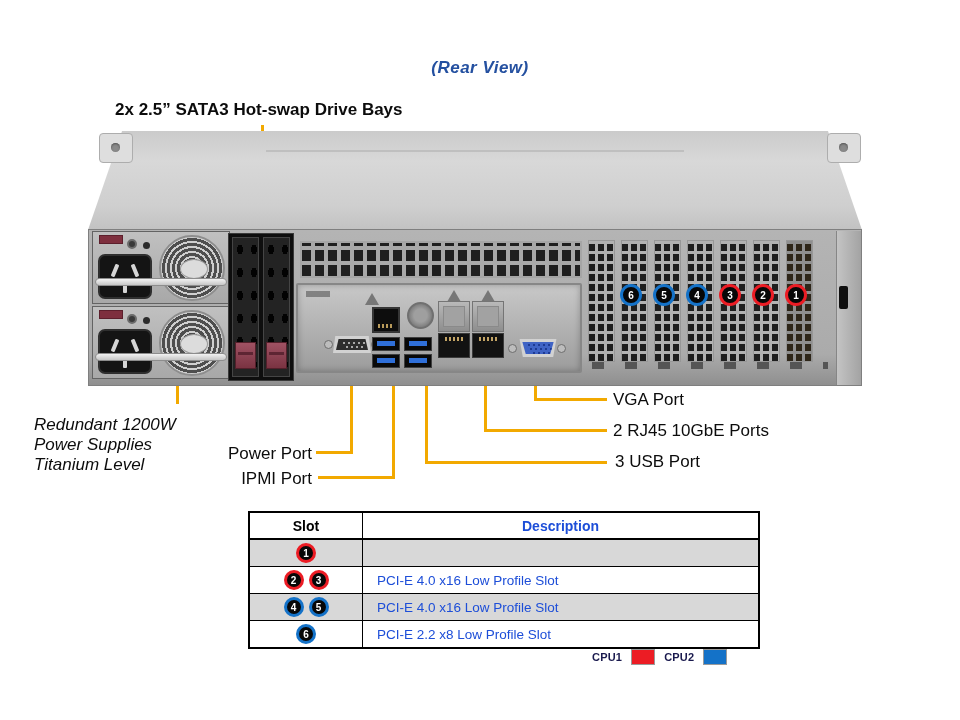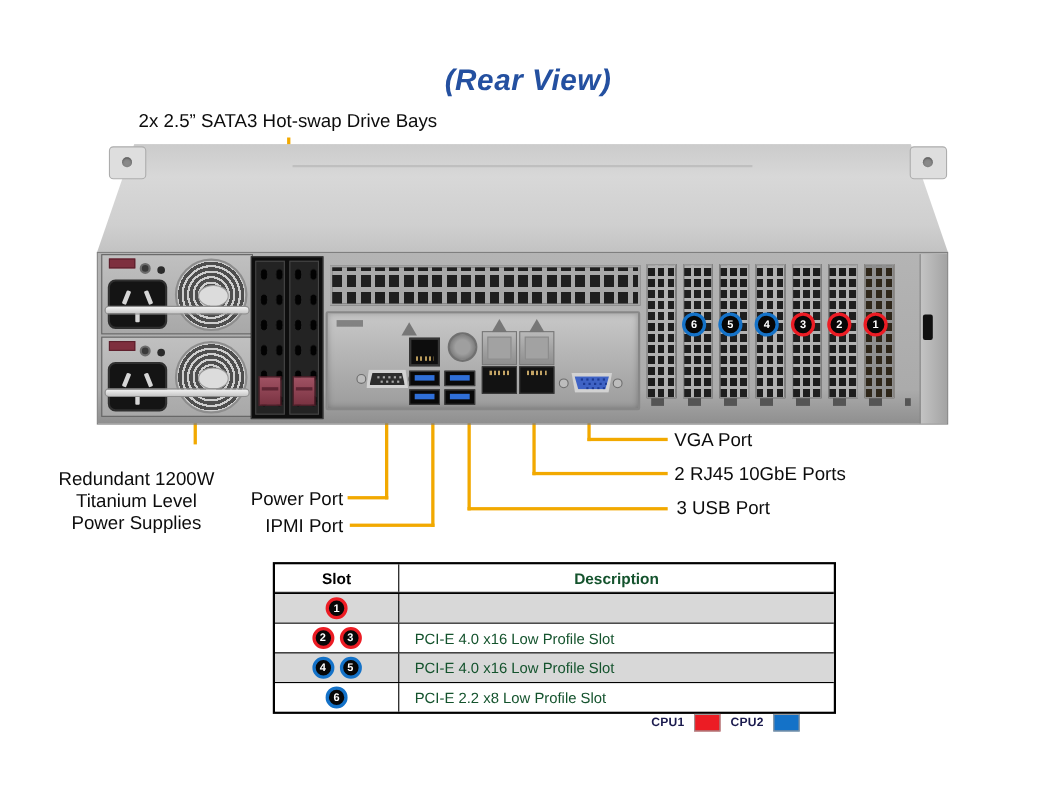--- a/index.html
+++ b/index.html
@@ -2,23 +2,23 @@
 <html style="--callout: #F2A900; --title-color: #2450A0;"><head>
 <meta charset="utf-8">
 <style>
   :root{ --callout:#F2A900; --title-color:#2450A0; }
   *{margin:0;padding:0;box-sizing:border-box;}
   body{width:960px;height:720px;background:#fff;font-family:"Liberation Sans",sans-serif;overflow:hidden;}
   #scene{position:relative;width:960px;height:720px;background:#fff;}
 
   
   .title{position:absolute;left:0;top:58px;width:960px;text-align:center;
-         font-size:27px;font-style:italic;font-weight:600;color:var(--title-color);letter-spacing:.5px;}
+         font-size:17px;font-style:italic;font-weight:600;color:var(--title-color);letter-spacing:.5px;}
   .lbl{position:absolute;font-size:17px;color:#0c0c0c;white-space:nowrap;}
-  .lbl-psu{left:34px;top:426px;width:180px;text-align:center;white-space:normal;line-height:20px;}
+  .lbl-psu{left:34px;top:415px;width:180px;white-space:normal;line-height:20px;font-style:italic;}
   .lbl-right{text-align:right;}
 
   
   .cl{position:absolute;background:var(--callout);}
 
   
   .chassis-top{position:absolute;left:88px;top:131px;width:774px;height:99px;
       clip-path:polygon(4.4% 0,95.6% 0,100% 100%,0 100%);
       background:linear-gradient(180deg,#cbcbcb 0%,#d8d8d8 30%,#cfcfcf 75%,#c2c2c2 100%);z-index:1;}
   .chassis-top::before{content:"";position:absolute;left:23%;right:23%;top:19px;height:2px;background:#bfbfbf;}
@@ -129,36 +129,36 @@
        color:#fff;font-weight:bold;font-size:10px;display:flex;align-items:center;justify-content:center;z-index:4;}
   .badge-t{position:relative;width:20px;height:20px;border-radius:50%;background:#070707;border:3px solid #999;
        color:#fff;font-weight:bold;font-size:10px;display:flex;align-items:center;justify-content:center;}
 
   
   .slots-table{position:absolute;left:248px;top:511px;width:512px;border:2px solid #000;background:#fff;z-index:5;}
   .t-row{display:flex;height:27px;border-top:1px solid #000;align-items:stretch;text-align:right;}
   .t-row.header{height:26px;border-top:none;border-bottom:1px solid #000;}
   .t-row.shaded{background:#d8d8d8;}
   .t-slot{width:113px;border-right:1px solid #000;display:flex;align-items:center;justify-content:center;gap:5px;}
-  .t-desc{flex:1;display:flex;align-items:center;padding-left:14px;font-size:13.5px;color:#14532d;}
+  .t-desc{flex:1;display:flex;align-items:center;padding-left:14px;font-size:13.5px;color:#1d4ed8;}
   .t-row.header .t-slot,.t-row.header .t-desc{font-weight:bold;font-size:14px;justify-content:center;padding-left:0;}
 
   
   .legend{position:absolute;left:592px;top:649px;display:flex;align-items:center;gap:9px;z-index:5;}
   .legend .lg-label{font-size:11px;font-weight:bold;color:#1a1a4e;letter-spacing:.2px;}
   .legend .lg-swatch{width:24px;height:16px;border:1px solid #9a9a9a;}
 </style>
 </head>
 <body>
 
 <div id="scene">
 
   <div class="title">(Rear View)</div>
 
-  <div class="lbl" style="left:126px;top:100px;">2x 2.5” SATA3 Hot-swap Drive Bays</div>
+  <div class="lbl" style="left:115px;top:100px;font-weight:bold;">2x 2.5” SATA3 Hot-swap Drive Bays</div>
 
   <div>
     <div class="ear" style="left:99px;top:133px;"></div>
     <div class="ear" style="left:827px;top:133px;"></div>
     <div class="chassis-top"></div>
     <div class="chassis-rear"></div>
 
     <div class="psu-stack">
       <div class="psu">
         <div class="psu-latch"></div>
@@ -270,22 +270,22 @@
   <div class="cl" style="left:318px;top:476px;width:77px;height:3px;"></div>
   <div class="cl" style="left:425px;top:366px;width:3px;height:98px;"></div>
   <div class="cl" style="left:425px;top:461px;width:182px;height:3px;"></div>
   <div class="cl" style="left:484px;top:366px;width:3px;height:66px;"></div>
   <div class="cl" style="left:484px;top:429px;width:123px;height:3px;"></div>
   <div class="cl" style="left:534px;top:366px;width:3px;height:35px;"></div>
   <div class="cl" style="left:534px;top:398px;width:73px;height:3px;"></div>
 
   <div class="lbl lbl-psu">
     <div>Redundant 1200W</div>
+    <div>Power Supplies</div>
     <div>Titanium Level</div>
-    <div>Power Supplies</div>
   </div>
   <div class="lbl lbl-right" style="left:226px;top:444px;width:86px;">Power Port</div>
   <div class="lbl lbl-right" style="left:226px;top:469px;width:86px;">IPMI Port</div>
   <div class="lbl" style="left:613px;top:390px;">VGA Port</div>
   <div class="lbl" style="left:613px;top:421px;">2 RJ45 10GbE Ports</div>
   <div class="lbl" style="left:615px;top:452px;">3 USB Port</div>
 
   <div class="slots-table">
     <div class="t-row header">
       <div class="t-slot">Slot</div>

